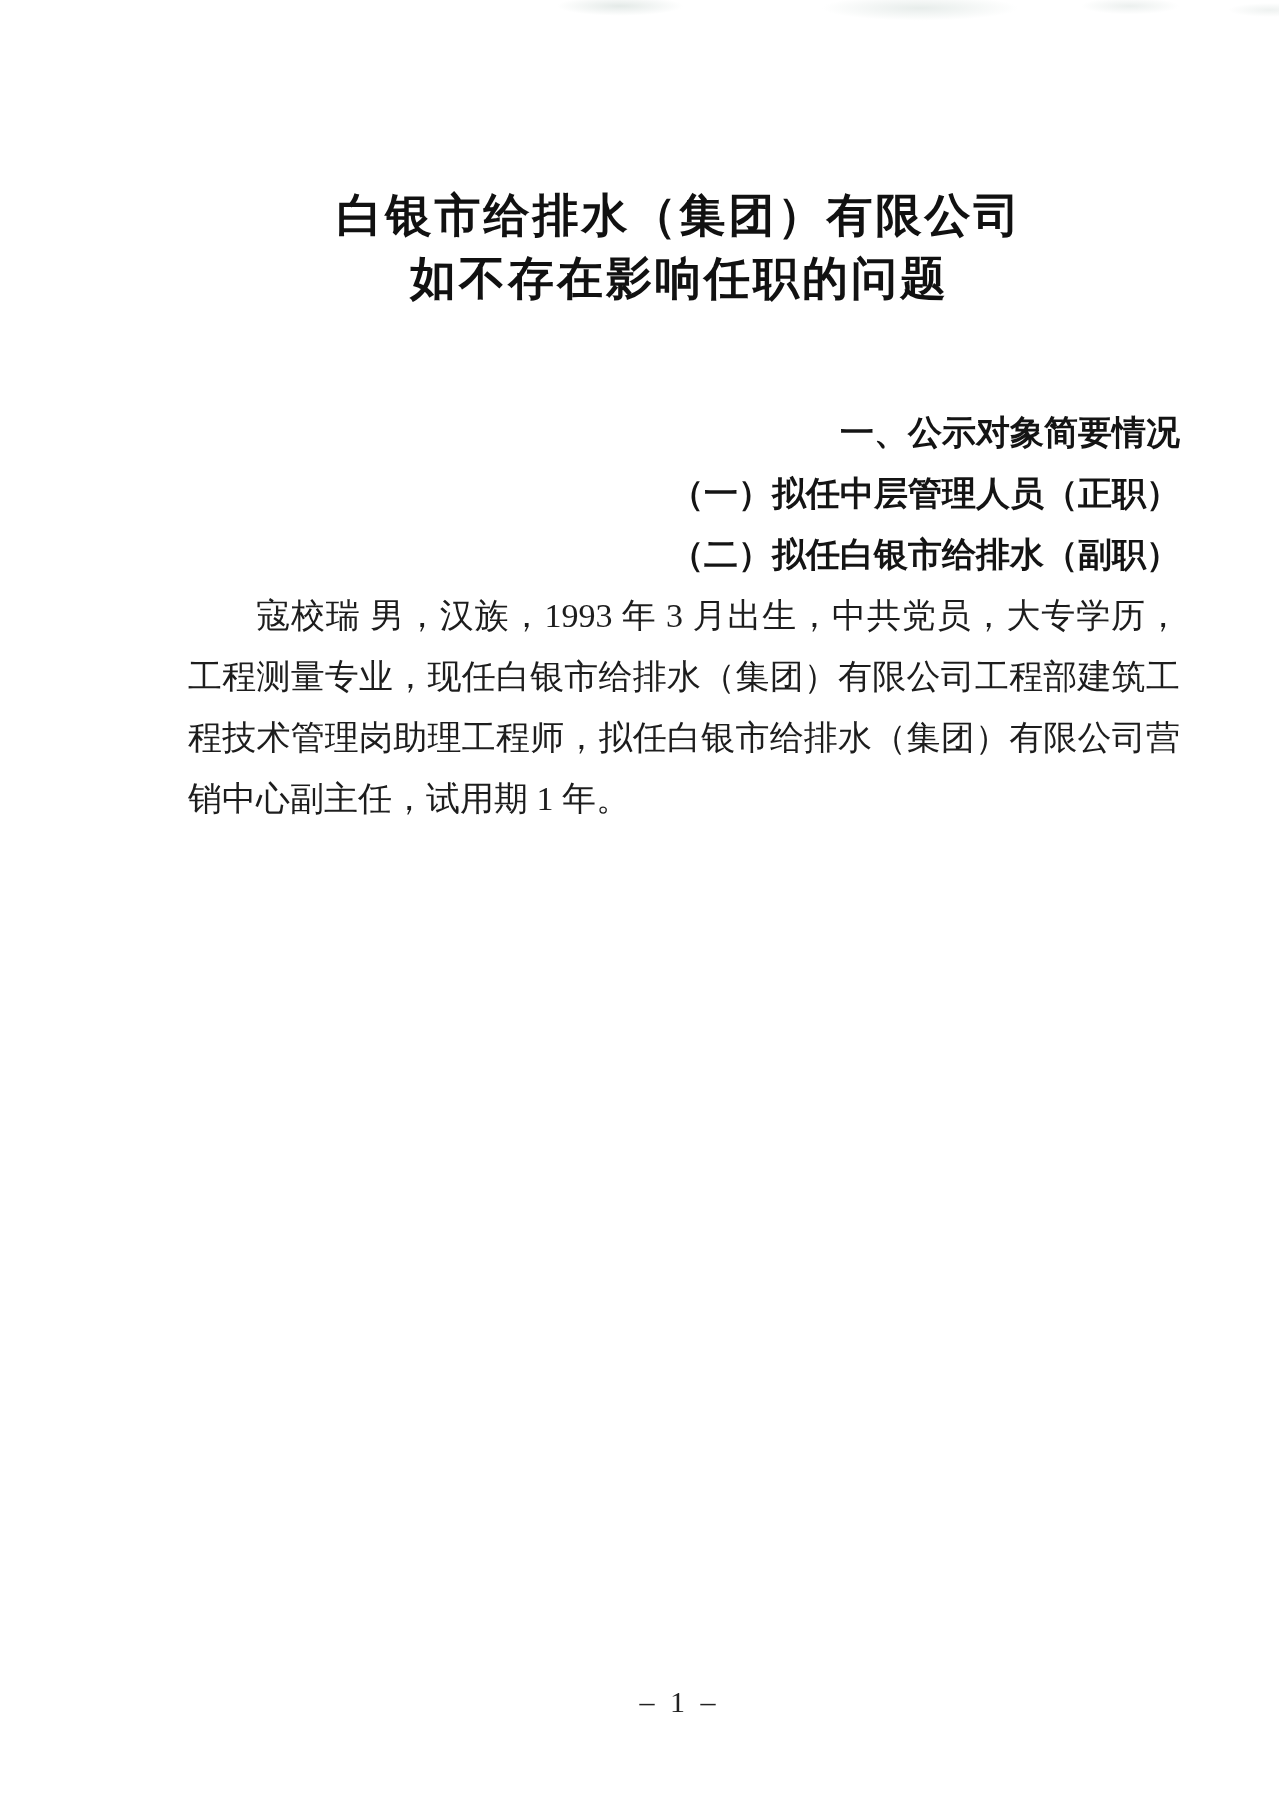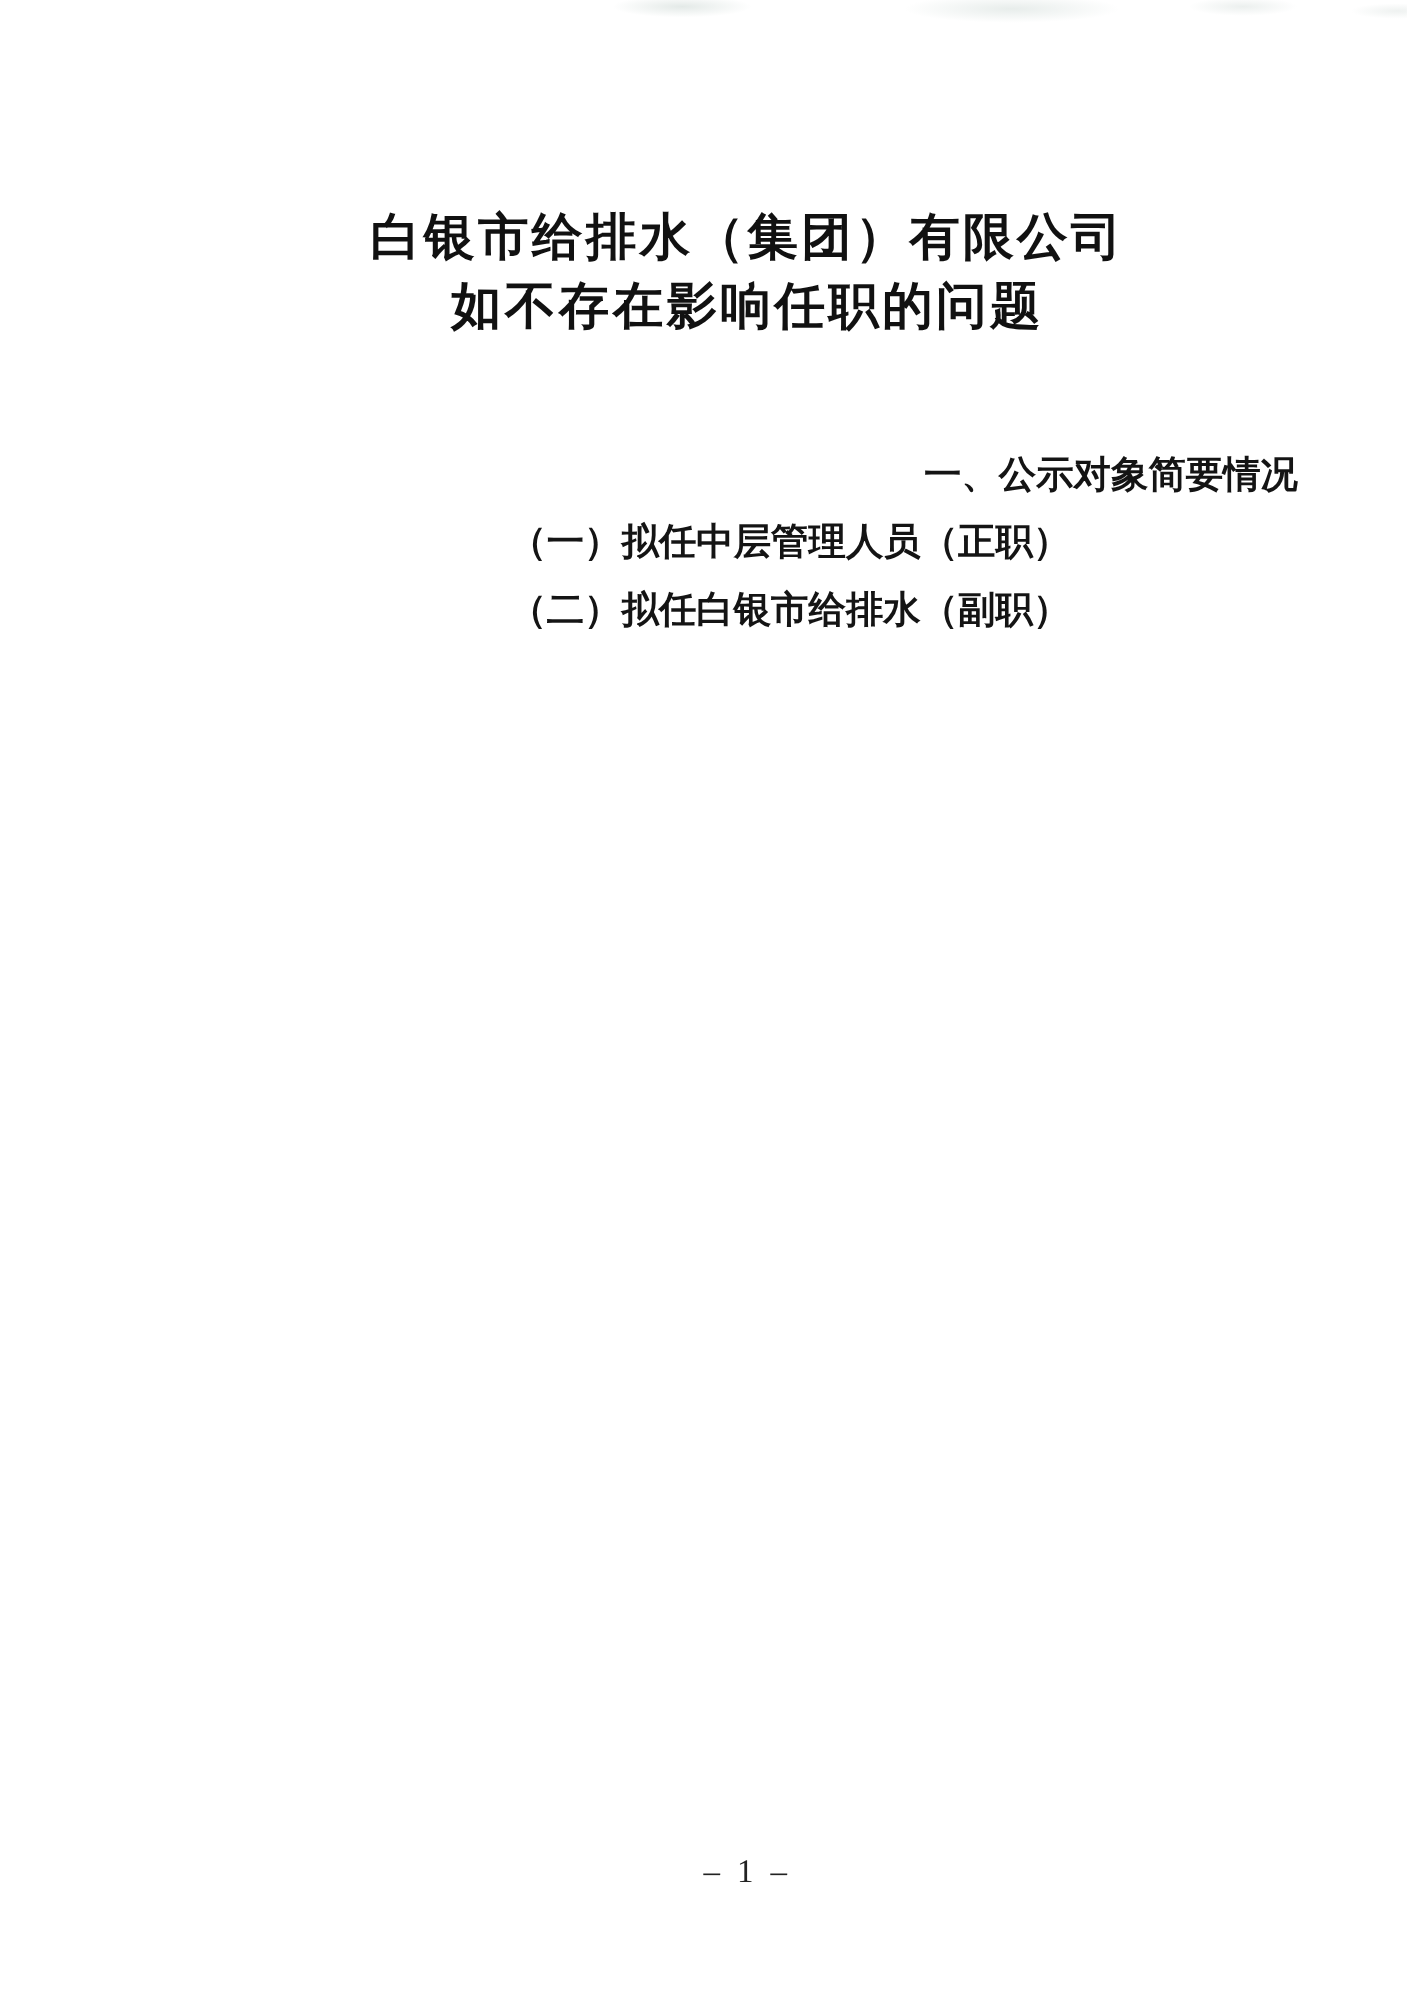--- a/index.html
+++ b/index.html
@@ -59,21 +59,21 @@
     text-indent: 2em;
   }
   .heading-sans {
     font-family: "Liberation Sans", "DejaVu Sans", sans-serif;
     font-weight: bold;
     text-align: right;
     color: #141414;
   }
   .heading-serif {
     font-weight: bold;
-    text-align: center;
+    text-align: right;
     color: #141414;
   }
   .footer {
     position: absolute;
     top: 1685px;
     left: 0;
     width: 100%;
     text-align: center;
     font-size: 30px;
     letter-spacing: 4px;
@@ -93,18 +93,19 @@
 
   <div class="content">
 
     <p class="heading-sans">一、公示对象简要情况</p>
 
     <p class="heading-serif">（一）拟任中层管理人员（正职）</p>
 
 
     <p class="heading-serif">（二）拟任白银市给排水（副职）</p>
 
+    <p class="body-para">寇校瑞 男，汉族，1993 年 3 月出生，中共党员，大专学历，工程测量专业，现任白银市给排水（集团）有限公司工程部建筑工程技术管理岗助理工程师，拟任白银市给排水（集团）有限公司营销中心副主任，试用期 1 年。</p>
 
 
   </div>
 
   <div class="footer">– 1 –</div>
 </div>
 
 </body></html>

